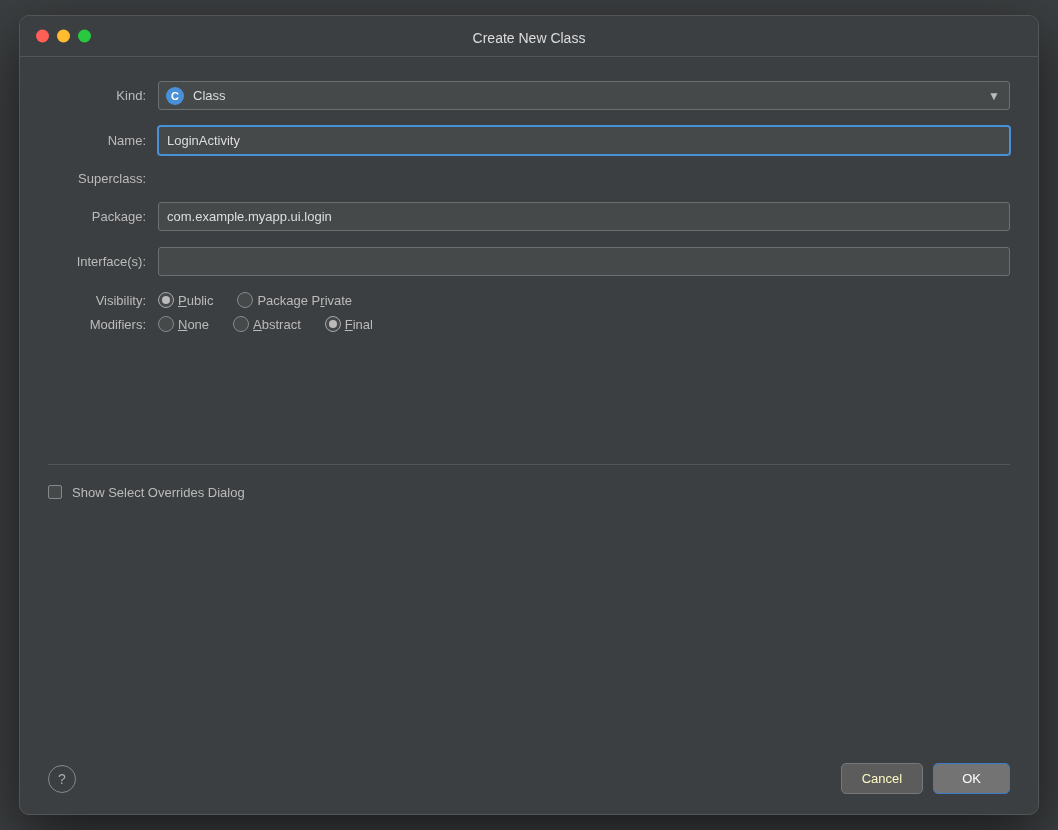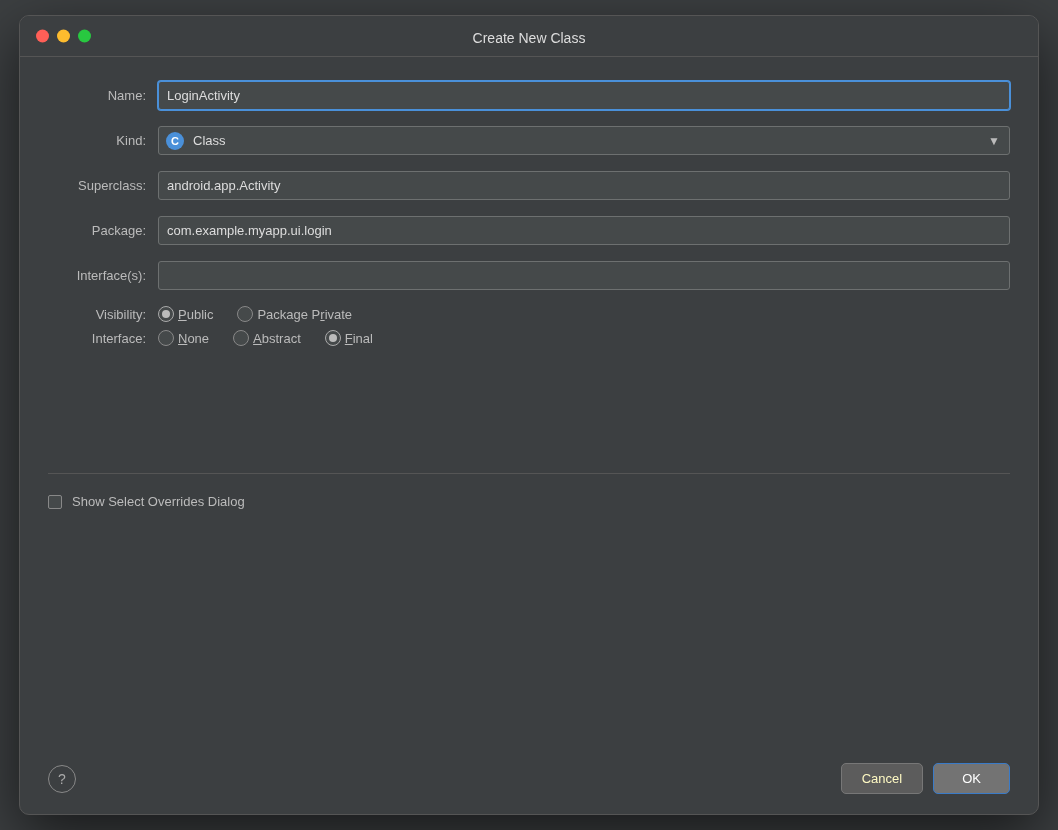--- a/index.html
+++ b/index.html
@@ -283,43 +283,42 @@
   <div class="title-bar">
     <div class="window-controls">
       <button class="window-btn close"></button>
       <button class="window-btn minimize"></button>
       <button class="window-btn maximize"></button>
     </div>
     <span class="title-text">Create New Class</span>
   </div>
 
   <div class="dialog-body">
-
-    <div class="form-row">
-      <label class="form-label">Name:</label>
-      <input class="form-input name-input" type="text" value="LoginActivity" style="">
-    </div>
 
     <div class="form-row">
       <label class="form-label">Kind:</label>
       <div class="kind-select-wrapper">
         <div class="kind-select-icon">C</div>
         <select class="kind-select">
           <option>Class</option>
           <option>Interface</option>
           <option>Enum</option>
           <option>Annotation</option>
         </select>
         <span class="kind-select-arrow">▼</span>
       </div>
     </div>
 
     <div class="form-row">
+      <label class="form-label">Name:</label>
+      <input class="form-input name-input" type="text" value="LoginActivity" style="">
+    </div>
+
+    <div class="form-row">
       <label class="form-label">Superclass:</label>
-      <input class="form-input" type="text" value="android.app.Activity" style="">
     </div>
 
     <div class="form-row">
       <label class="form-label">Package:</label>
       <input class="form-input" type="text" value="com.example.myapp.ui.login" style="">
     </div>
 
     <div class="form-row">
       <label class="form-label">Interface(s):</label>
       <input class="form-input" type="text" value="" style="">
@@ -335,21 +334,21 @@
         </label>
         <label class="radio-option">
           <div class="radio-btn">
           </div>
           <span>Package P<u>r</u>ivate</span>
         </label>
       </div>
     </div>
 
     <div class="modifiers-row">
-      <span class="form-label">Interface:</span>
+      <span class="form-label">Modifiers:</span>
       <div class="radio-group">
         <label class="radio-option">
           <div class="radio-btn">
           </div>
           <span><u>N</u>one</span>
         </label>
         <label class="radio-option">
           <div class="radio-btn">
           </div>
           <span><u>A</u>bstract</span>

